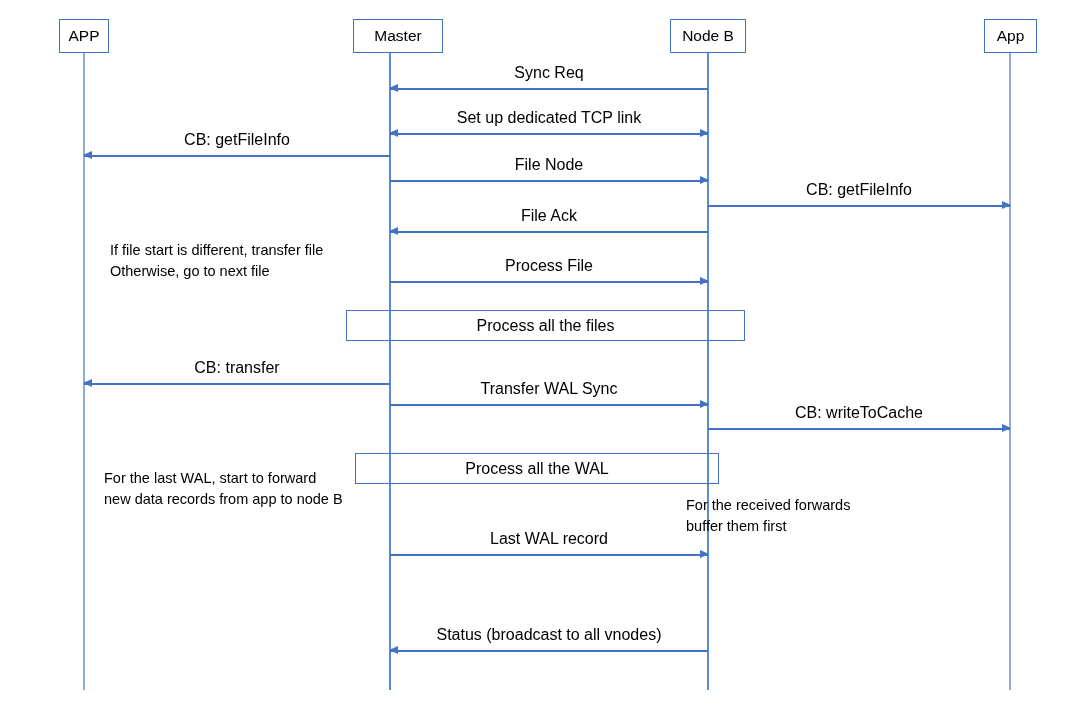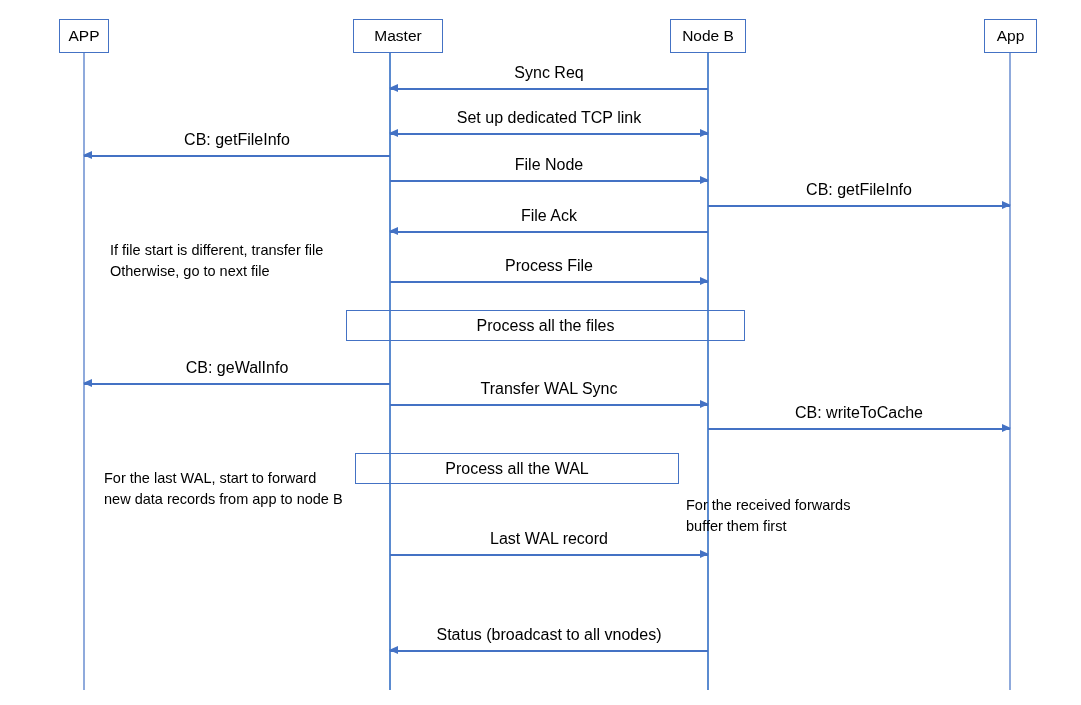--- a/index.html
+++ b/index.html
@@ -167,21 +167,21 @@
     <div class="head left"></div>
   </div>
 
   <div class="msg" style="left:390px; top:281px; width:318px;">
     <div class="label">Process File</div>
     <div class="line"></div>
     <div class="head right"></div>
   </div>
 
   <div class="msg" style="left:84px; top:383px; width:306px;">
-    <div class="label">CB: geWalInfo</div>
+    <div class="label">CB: transfer</div>
     <div class="line"></div>
     <div class="head left"></div>
   </div>
 
   <div class="msg" style="left:390px; top:404px; width:318px;">
     <div class="label">Transfer WAL Sync</div>
     <div class="line"></div>
     <div class="head right"></div>
   </div>
 
@@ -199,21 +199,21 @@
 
   <div class="msg" style="left:390px; top:650px; width:318px;">
     <div class="label">Status (broadcast to all vnodes)</div>
     <div class="line"></div>
     <div class="head left"></div>
   </div>
 
   <div class="procbox" style="left:346px; top:310px; width:399px; height:31px;">
     <span>Process all the files</span>
   </div>
-  <div class="procbox" style="left:355px; top:453px; width:324px; height:31px;">
+  <div class="procbox" style="left:355px; top:453px; width:364px; height:31px;">
     <span>Process all the WAL</span>
   </div>
 
   <div class="note" style="left:110px; top:240px; width:290px;">If file start is different, transfer file
 Otherwise, go to next file</div>
   <div class="note" style="left:104px; top:468px; width:300px;">For the last WAL, start to forward
 new data records from app to node B</div>
   <div class="note" style="left:686px; top:495px; width:250px;">For the received forwards
 buffer them first</div>
 

